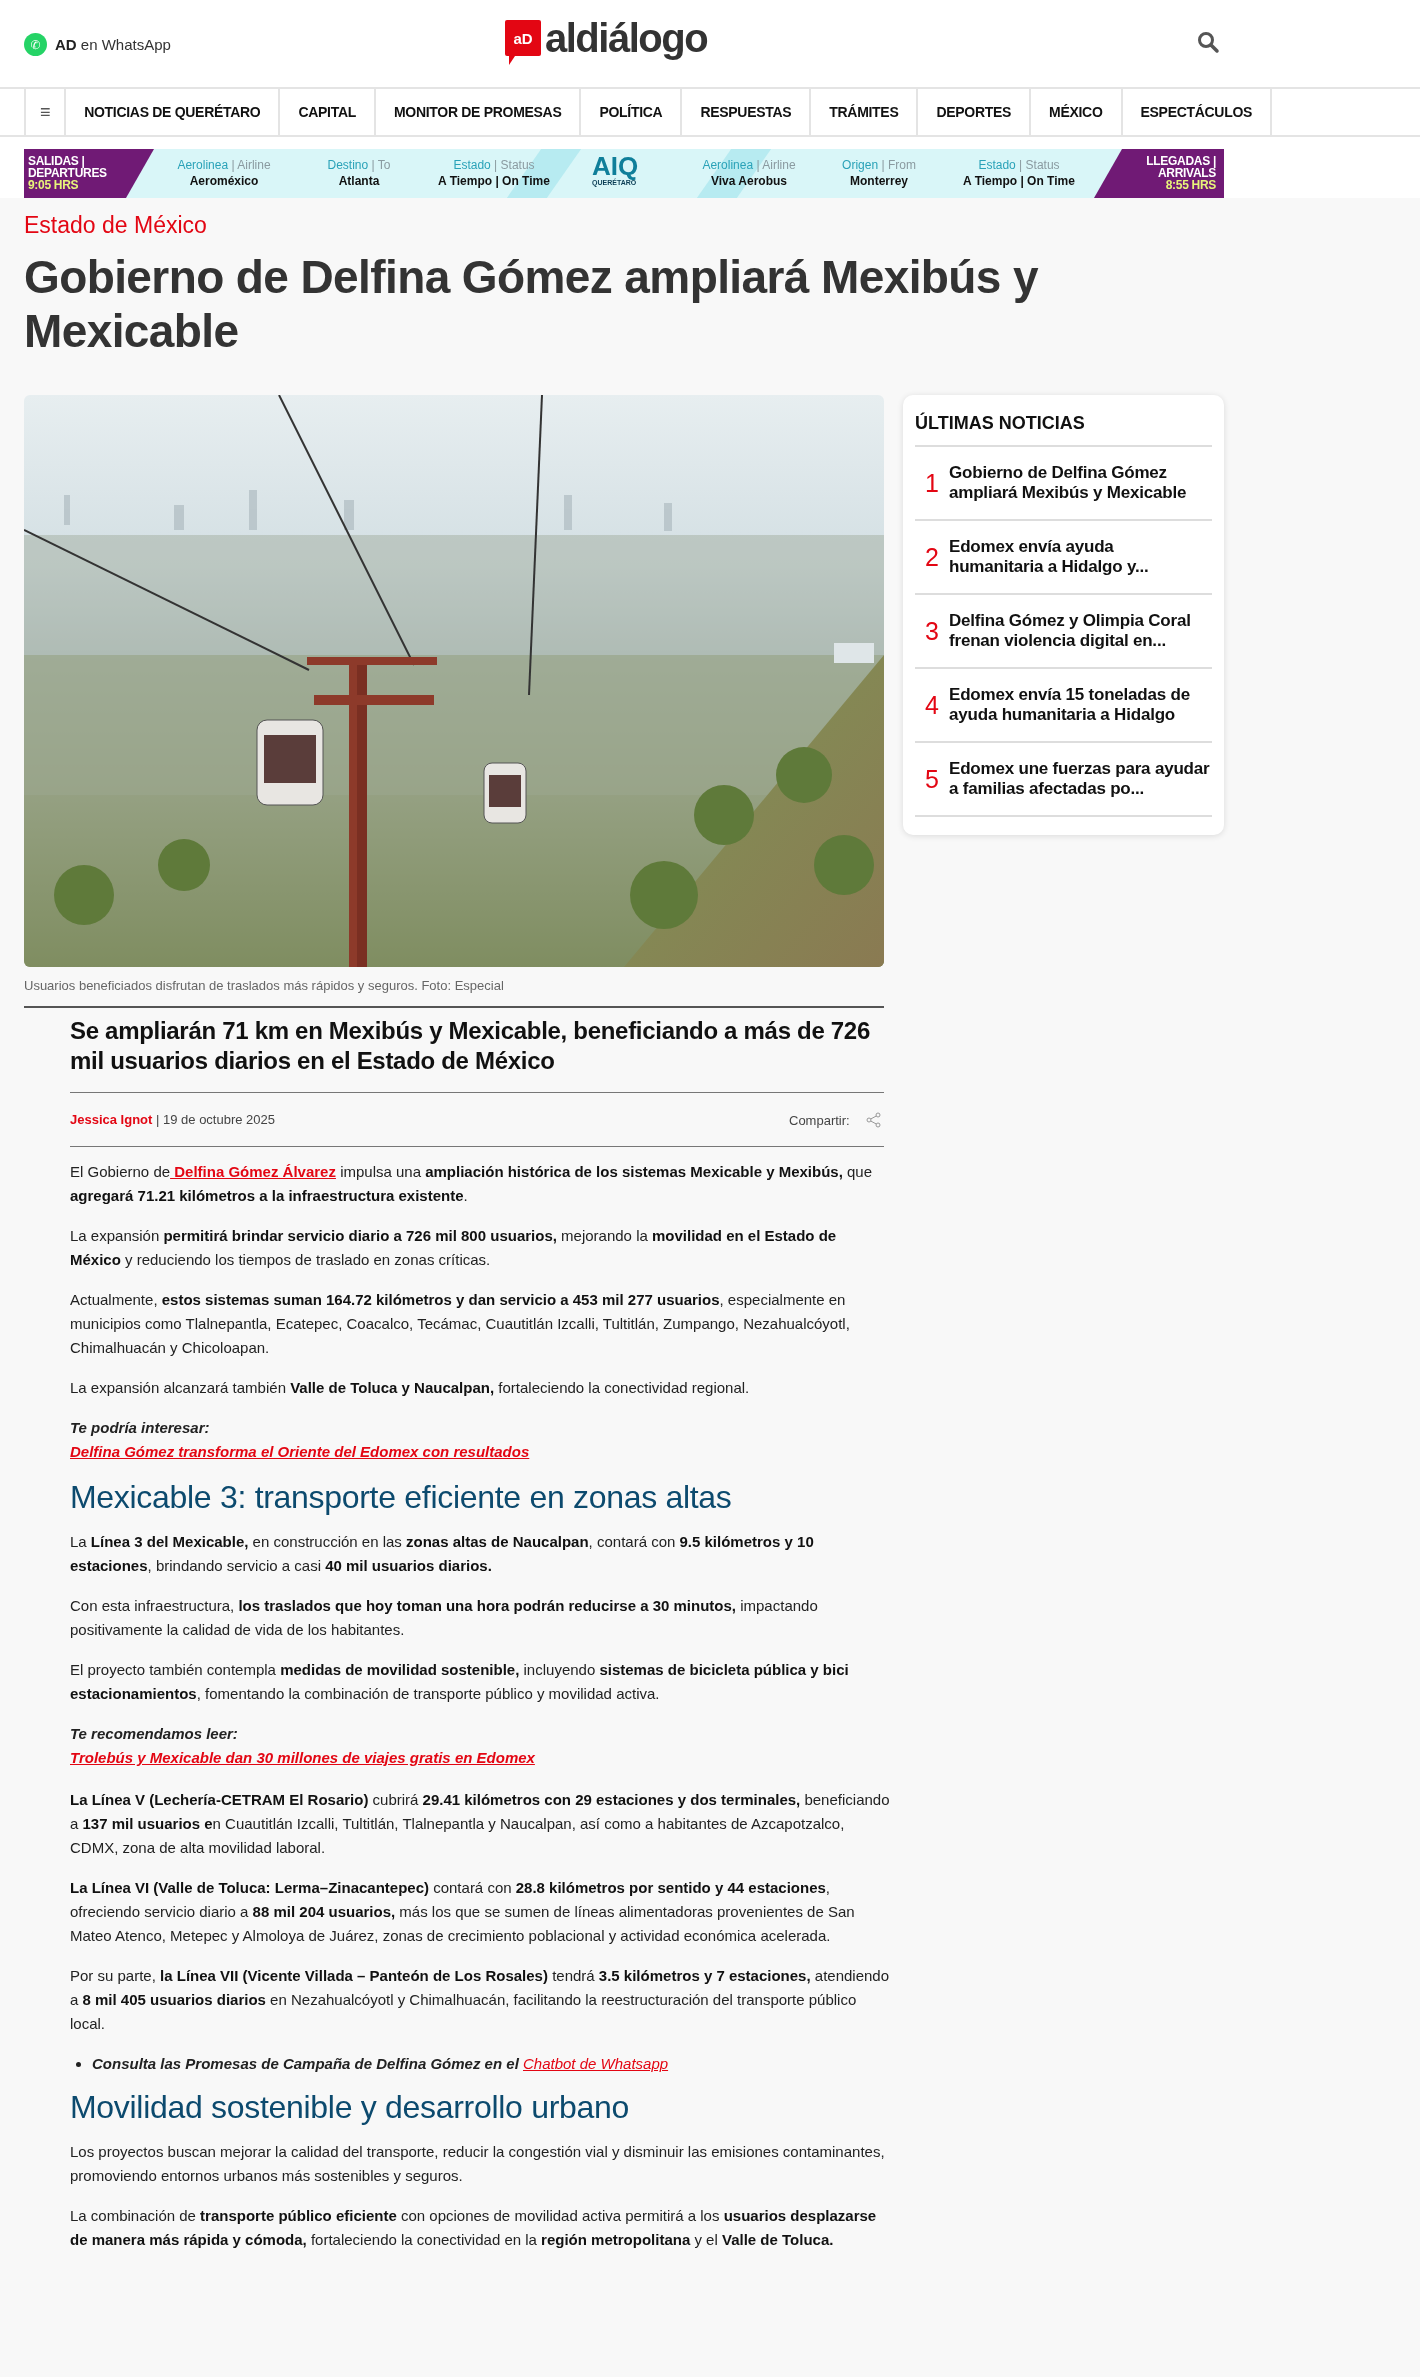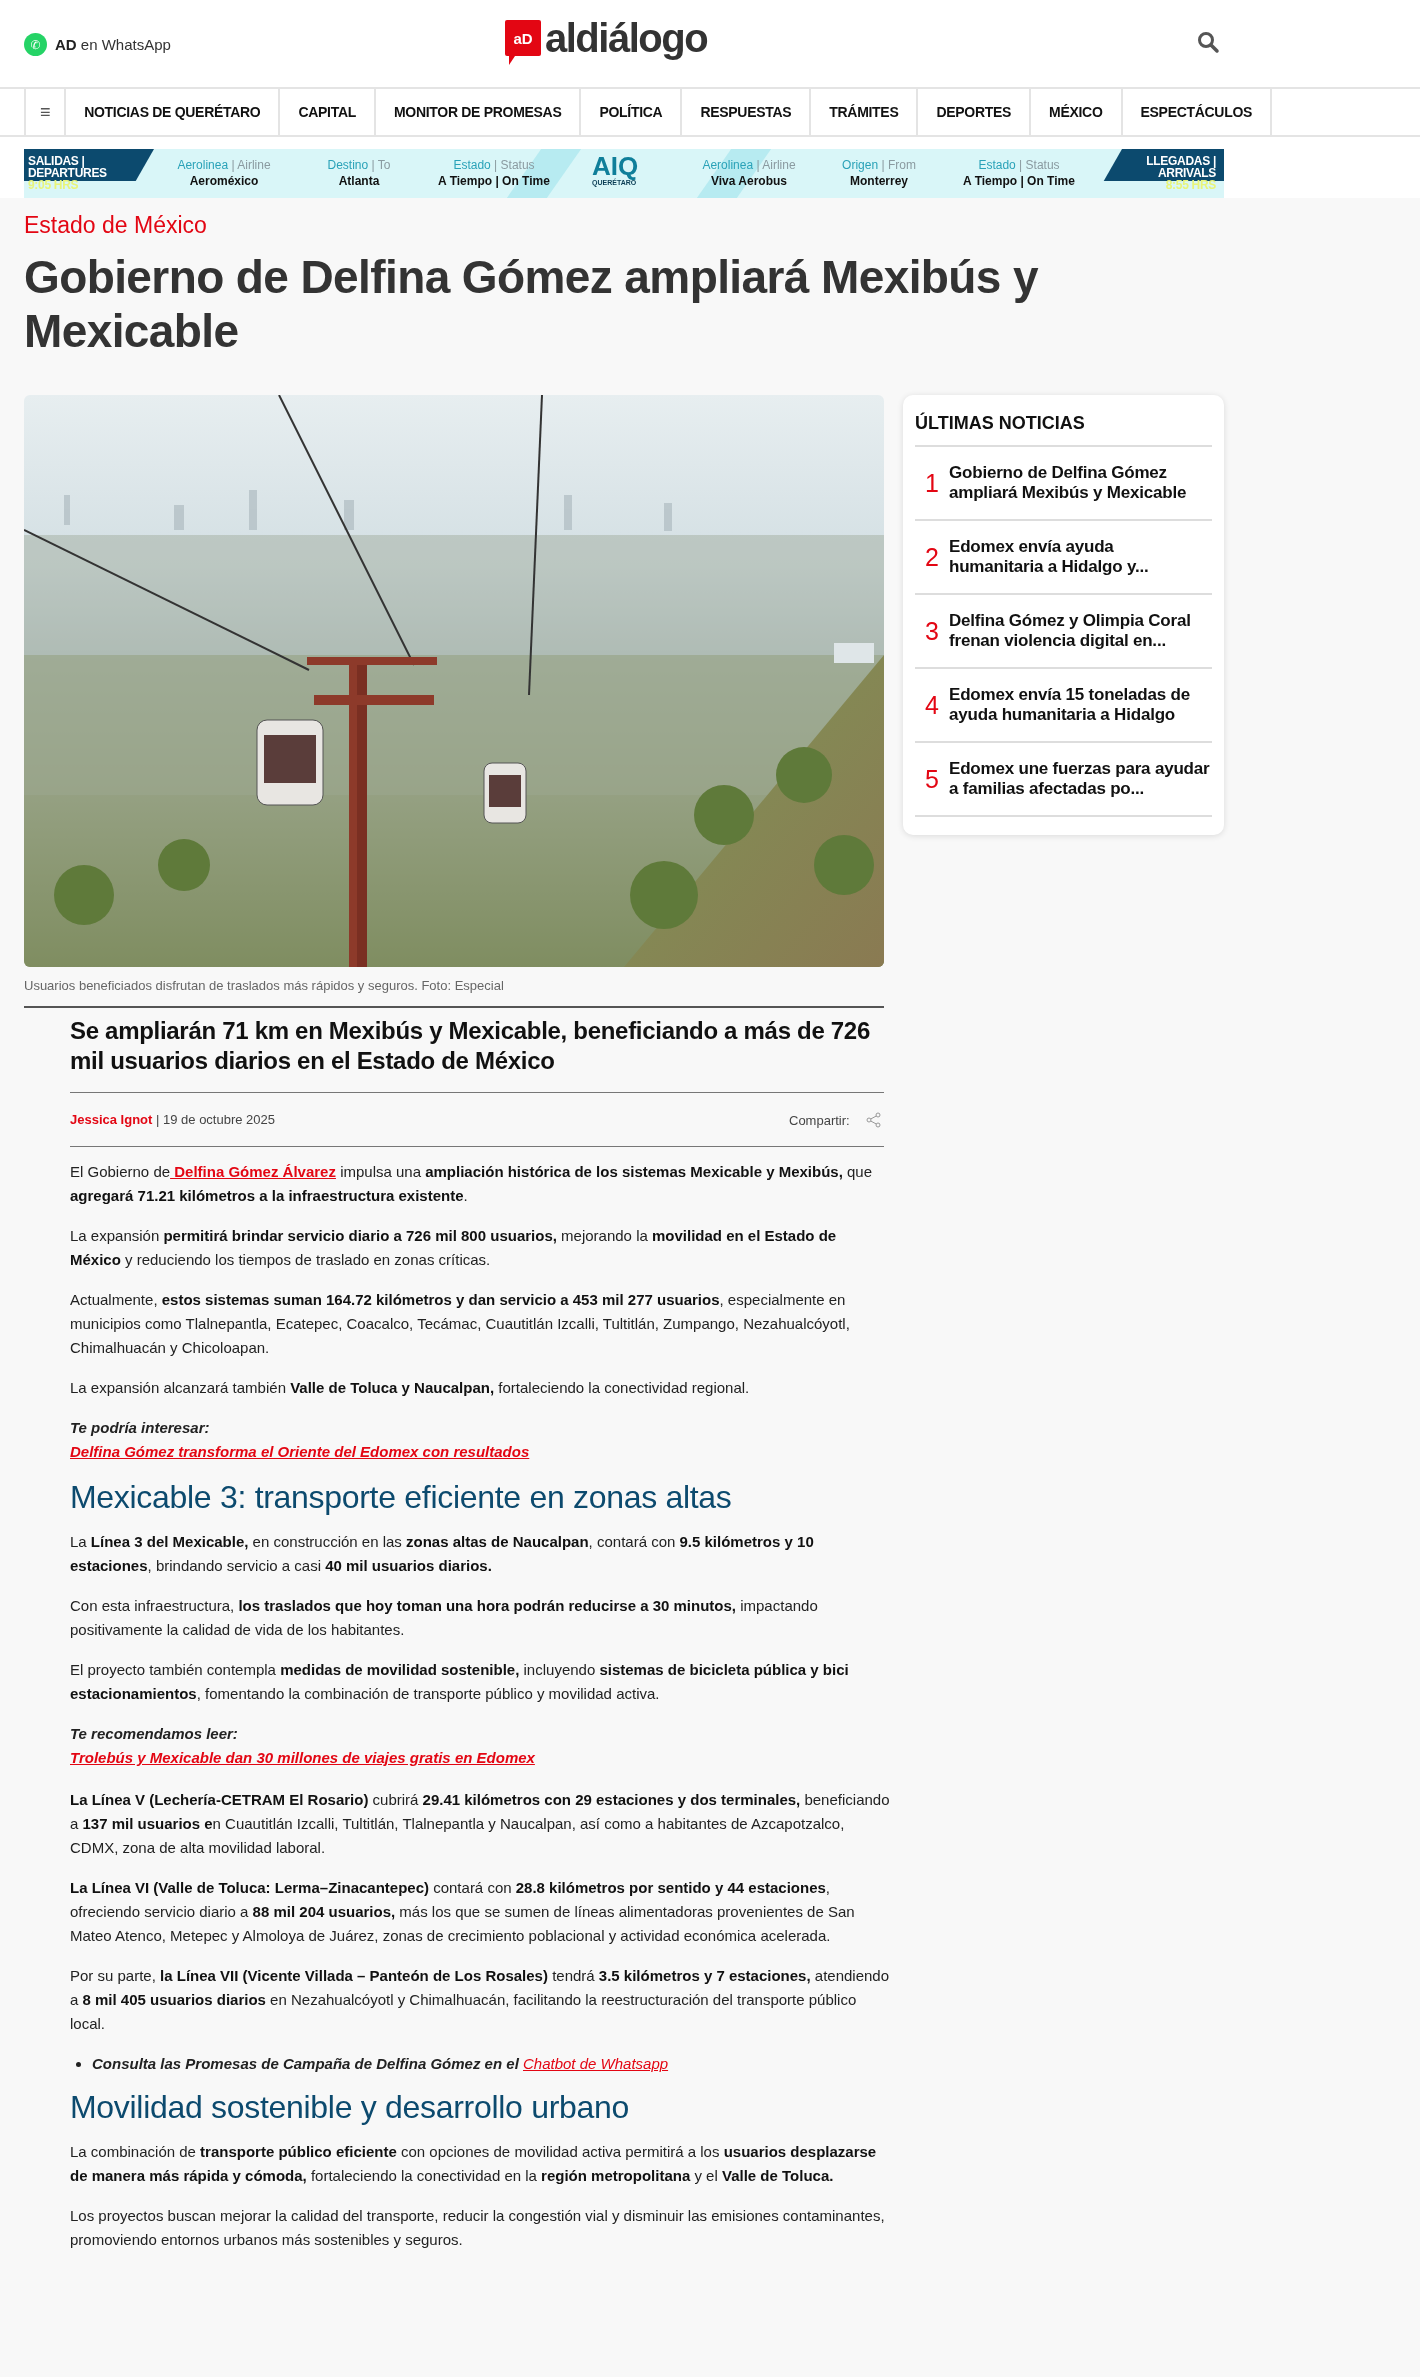--- a/index.html
+++ b/index.html
@@ -13,21 +13,21 @@
 .logo .mark{width:36px;height:36px;background:#e30613;color:#fff;font-weight:700;font-size:15px;display:flex;align-items:center;justify-content:center;position:relative;border-radius:2px}
 .logo .mark:after{content:"";position:absolute;left:4px;bottom:-9px;border-left:6px solid #e30613;border-bottom:9px solid transparent}
 .logo .word{font-size:40px;font-weight:700;color:#333;letter-spacing:-1.5px;line-height:40px}
 .search{position:absolute;left:1196px;top:30px;width:24px;height:24px}
 .nav{position:absolute;top:87px;left:0;right:0;height:50px;border-top:2px solid #e4e4e4;border-bottom:2px solid #e4e4e4}
 .nav ul{list-style:none;display:flex;position:absolute;left:24px;top:0;height:46px}
 .nav li{border-left:2px solid #e4e4e4;height:46px;display:flex;align-items:center;padding:0 18px;font-size:14px;font-weight:700;color:#111;letter-spacing:-.3px;cursor:pointer}
 .nav li.burger{padding:0 14px;font-size:18px;font-weight:400;color:#555}
 .nav li:last-child{border-right:2px solid #e4e4e4}
 .flights{position:absolute;top:149px;left:24px;width:1200px;height:49px;background:#d9f6f8;display:flex;align-items:center;overflow:hidden}
-.fl-side{position:absolute;top:0;height:32px;background:#0c4a6e;color:#fff;font-size:12px;line-height:12px;font-weight:700;padding-top:6px;letter-spacing:-.3px}
+.fl-side{position:absolute;top:0;height:49px;background:#701a75;color:#fff;font-size:12px;line-height:12px;font-weight:700;padding-top:6px;letter-spacing:-.3px}
 .fl-side .t{color:#e8f57a}
 .fl-left{left:0;width:130px;padding-left:4px;clip-path:polygon(0 0,130px 0,102px 49px,0 49px)}
 .fl-right{right:0;width:130px;padding-right:8px;text-align:right;clip-path:polygon(28px 0,130px 0,130px 49px,0 49px)}
 .fl-col{position:absolute;top:8px;text-align:center;font-size:12px;line-height:16px}
 .fl-col .lab{color:#2aa2b8}
 .fl-col .lab span{color:#8a9aa0}
 .fl-col .val{color:#111;font-weight:700}
 .aiq{position:absolute;left:568px;top:4px;text-align:left}
 .aiq .a{font-size:26px;font-weight:700;color:#0f7f9a;line-height:26px}
 .aiq .q{font-size:7px;font-weight:700;color:#0a3d55}
@@ -224,22 +224,22 @@
     <div>Te recomendamos leer:</div>
     <a>Trolebús y Mexicable dan 30 millones de viajes gratis en Edomex</a>
   </div>
   <p><b>La Línea V (Lechería-CETRAM El Rosario)</b><span> cubrirá </span><b>29.41 kilómetros con 29 estaciones y dos terminales,</b><span> beneficiando a </span><b>137 mil usuarios e</b><span>n Cuautitlán Izcalli, Tultitlán, Tlalnepantla y Naucalpan, así como a habitantes de Azcapotzalco, CDMX, zona de alta movilidad laboral.</span></p>
   <p><b>La Línea VI (Valle de Toluca: Lerma–Zinacantepec)</b><span> contará con </span><b>28.8 kilómetros por sentido y 44 estaciones</b><span>, ofreciendo servicio diario a </span><b>88 mil 204 usuarios,</b><span> más los que se sumen de líneas alimentadoras provenientes de San Mateo Atenco, Metepec y Almoloya de Juárez, zonas de crecimiento poblacional y actividad económica acelerada.</span></p>
   <p><span>Por su parte, </span><b>la Línea VII (Vicente Villada – Panteón de Los Rosales)</b><span> tendrá </span><b>3.5 kilómetros y 7 estaciones,</b><span> atendiendo a </span><b>8 mil 405 usuarios diarios</b><span> en Nezahualcóyotl y Chimalhuacán, facilitando la reestructuración del transporte público local.</span></p>
   <ul>
     <li><span>Consulta las Promesas de Campaña de Delfina Gómez en el </span><a>Chatbot de Whatsapp</a></li>
   </ul>
   <h2>Movilidad sostenible y desarrollo urbano</h2>
+  <p>Los proyectos buscan mejorar la calidad del transporte, reducir la congestión vial y disminuir las emisiones contaminantes, promoviendo entornos urbanos más sostenibles y seguros.</p>
   <p><span>La combinación de </span><b>transporte público eficiente</b><span> con opciones de movilidad activa permitirá a los </span><b>usuarios desplazarse de manera más rápida y cómoda,</b><span> fortaleciendo la conectividad en la </span><b>región metropolitana</b><span> y el </span><b>Valle de Toluca.</b></p>
-  <p>Los proyectos buscan mejorar la calidad del transporte, reducir la congestión vial y disminuir las emisiones contaminantes, promoviendo entornos urbanos más sostenibles y seguros.</p>
 </div>
 
 <aside class="side">
   <h3>ÚLTIMAS NOTICIAS</h3>
   <div class="item">
       <span class="num">1</span>
       <span class="txt">Gobierno de Delfina Gómez ampliará Mexibús y Mexicable</span>
     </div>
   <div class="item">
       <span class="num">2</span>

